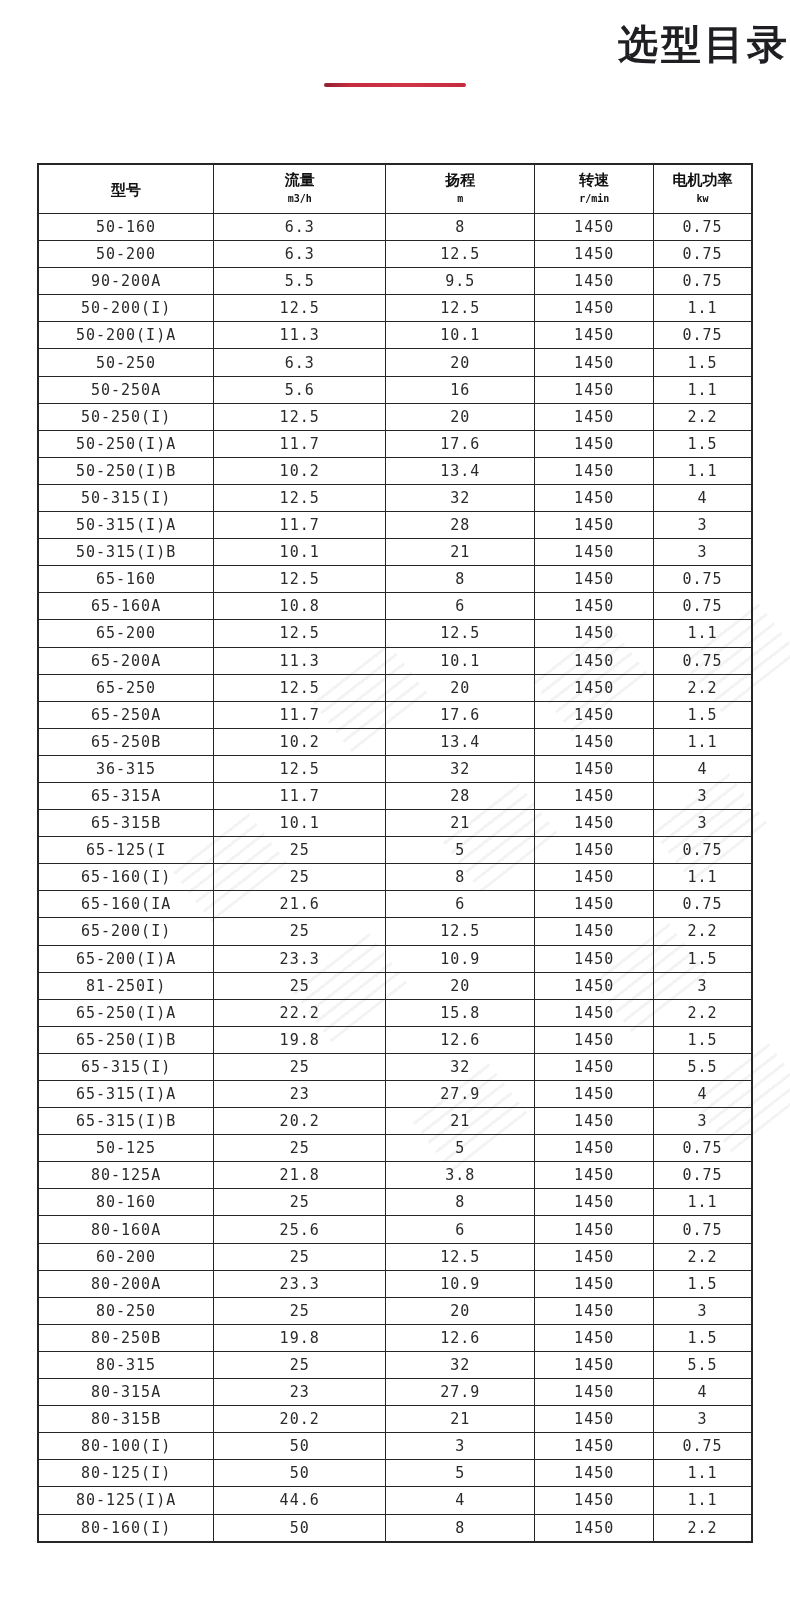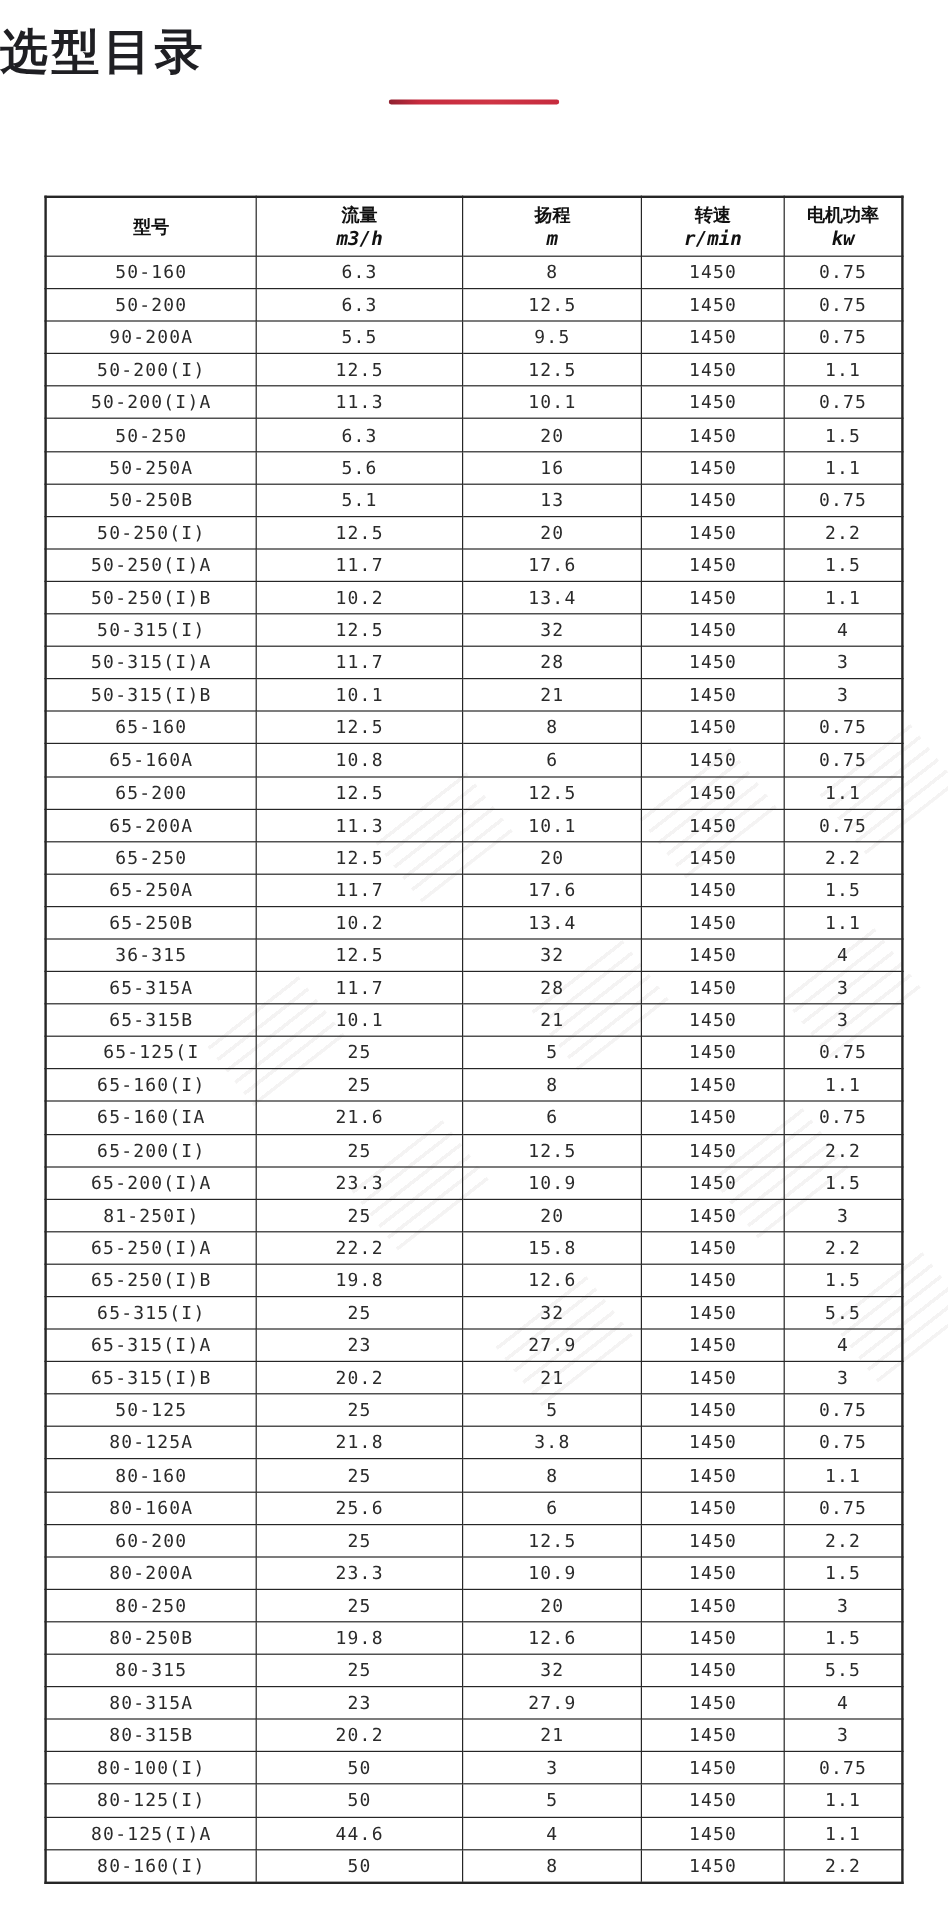--- a/index.html
+++ b/index.html
@@ -12,21 +12,21 @@
     height: 1600px;
     overflow: hidden;
     position: relative;
     font-family: "Liberation Sans", sans-serif;
     color: #222222;
   }
 
   
   .title-wrap {
     padding-top: 20px;
-    text-align: left;
+    text-align: right;
   }
   .page-title {
     margin: 0;
     font-size: 40px;
     line-height: 48px;
     font-weight: 700;
     letter-spacing: 3px;
     color: #1f1f23;
     font-family: "Liberation Sans", sans-serif;
   }
@@ -82,22 +82,21 @@
     font-weight: 700;
     color: #111111;
     font-size: 15px;
     line-height: 19px;
     font-family: "Liberation Sans", sans-serif;
   }
   .h-unit {
     display: block;
     font-family: "DejaVu Sans Mono", monospace;
     font-weight: 700;
-    font-size: 16px;
-    font-style: italic;
+    font-size: 10px;
   }
   .h-unit:empty { display: none; }
 
   .catalog-table td {
     height: 26.1px;
     padding: 0;
     text-align: center;
     vertical-align: middle;
     font-size: 15px;
     letter-spacing: 1px;
@@ -202,27 +201,20 @@
         <td>1.5</td>
       </tr>
       <tr>
         <td>50-250A</td>
         <td>5.6</td>
         <td>16</td>
         <td>1450</td>
         <td>1.1</td>
       </tr>
       <tr>
-        <td>50-250B</td>
-        <td>5.1</td>
-        <td>13</td>
-        <td>1450</td>
-        <td>0.75</td>
-      </tr>
-      <tr>
         <td>50-250(I)</td>
         <td>12.5</td>
         <td>20</td>
         <td>1450</td>
         <td>2.2</td>
       </tr>
       <tr>
         <td>50-250(I)A</td>
         <td>11.7</td>
         <td>17.6</td>

